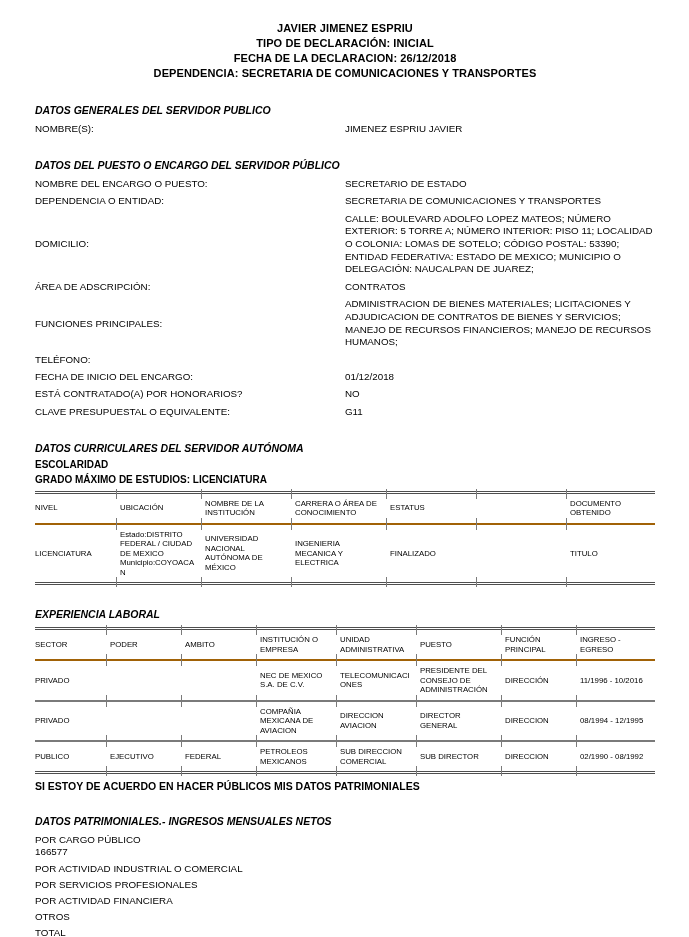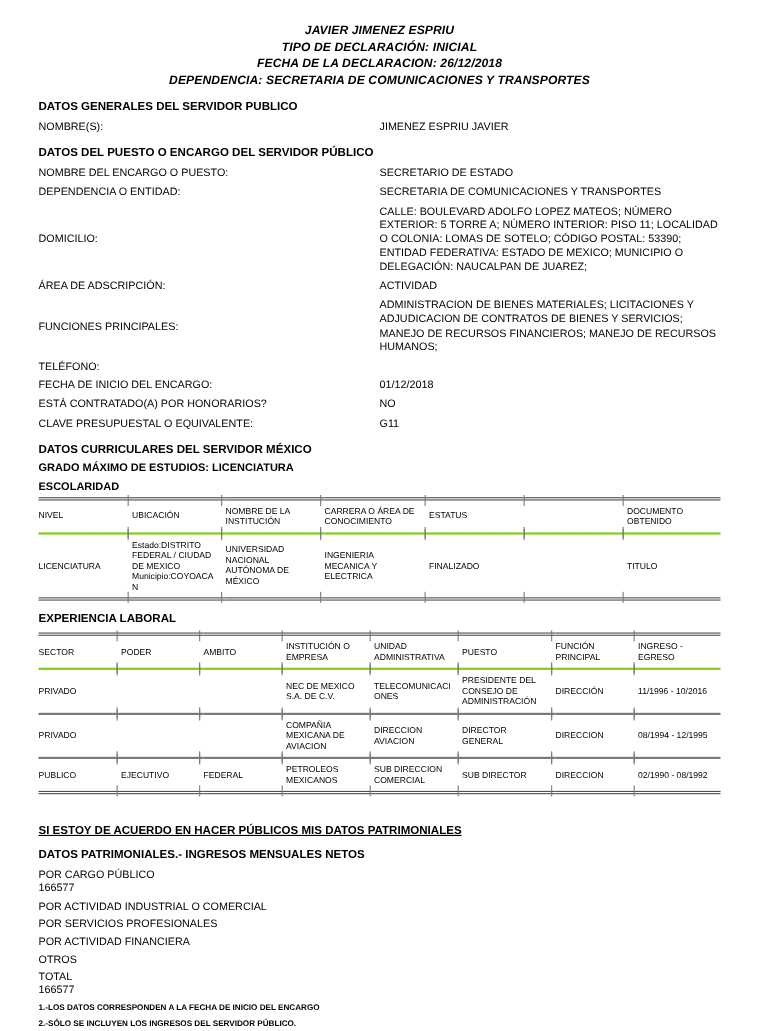--- a/index.html
+++ b/index.html
@@ -4,39 +4,39 @@
 <style>
   * { margin:0; padding:0; box-sizing:border-box; }
   html,body { background:#ffffff; }
   body {
     width:689px; height:937px; overflow:hidden;
     font-family:"Liberation Sans", sans-serif;
     color:#000;
   }
   .page { padding:21px 34px 0 35px; }
 
-  .doc-header { text-align:center; font-weight:bold; font-size:11px; line-height:15px; margin-bottom:0;font-style:italic; }
+  .doc-header { text-align:center; font-weight:bold; font-size:11px; line-height:15px; margin-bottom:0; }
   .doc-header .hline { letter-spacing:0.1px; }
 
-  .section-title { font-weight:bold; font-size:10.5px; margin-top:10px; margin-bottom:7px; }
+  .section-title { font-weight:bold; font-size:10.5px; margin-top:23px; margin-bottom:7px;font-style:italic; }
   .sub-title { font-weight:bold; font-size:10px; margin-bottom:6px; }
 
   .kv-row { display:flex; font-size:9.8px; margin-bottom:5px; align-items:flex-start; }
   .kv-label { width:310px; flex-shrink:0; line-height:12px; }
   .kv-value { flex:1; line-height:12.6px; }
   .ingresos .kv-label { width:210px; }
   .kv-row.tight { margin-bottom:4px;flex-direction:column; }
-  .bold-statement { font-weight:bold; font-size:10.5px; margin-top:27px;text-decoration:underline; }
+  .bold-statement { font-weight:bold; font-size:10.5px; margin-top:6px; }
 
   table {
     width:620px; border-collapse:collapse; table-layout:fixed;
     font-size:7.8px; margin-top:2px; margin-bottom:4px;
     border-top:3px double #4f4f4f; border-bottom:3px double #4f4f4f;
   }
-  thead tr { border-bottom:2px solid #84cc16; }
+  thead tr { border-bottom:2px solid #a16207; }
   tbody tr { border-bottom:2px solid #7a7a7a; }
   tbody tr:last-child { border-bottom:none; }
   th, td {
     text-align:left; font-weight:normal; vertical-align:middle;
     padding:5px 8px 5px 0; line-height:9.5px; position:relative;
     overflow-wrap:break-word;
   }
   th:not(:first-child)::before, td:not(:first-child)::before {
     content:""; position:absolute; left:-4px; bottom:-5px; width:1px; height:10px; background:#7a7a7a;
   }
@@ -72,21 +72,21 @@
   <div class="kv-row">
     <div class="kv-label">DEPENDENCIA O ENTIDAD:</div>
     <div class="kv-value">SECRETARIA DE COMUNICACIONES Y TRANSPORTES</div>
   </div>
   <div class="kv-row" style="align-items:center;">
     <div class="kv-label">DOMICILIO:</div>
     <div class="kv-value">CALLE: BOULEVARD ADOLFO LOPEZ MATEOS; NÚMERO EXTERIOR: 5 TORRE A; NÚMERO INTERIOR: PISO 11; LOCALIDAD O COLONIA: LOMAS DE SOTELO; CÓDIGO POSTAL: 53390; ENTIDAD FEDERATIVA: ESTADO DE MEXICO; MUNICIPIO O DELEGACIÓN: NAUCALPAN DE JUAREZ;</div>
   </div>
   <div class="kv-row">
     <div class="kv-label">ÁREA DE ADSCRIPCIÓN:</div>
-    <div class="kv-value">ACTIVIDAD</div>
+    <div class="kv-value">CONTRATOS</div>
   </div>
   <div class="kv-row" style="align-items:center;">
     <div class="kv-label">FUNCIONES PRINCIPALES:</div>
     <div class="kv-value">ADMINISTRACION DE BIENES MATERIALES; LICITACIONES Y ADJUDICACION DE CONTRATOS DE BIENES Y SERVICIOS; MANEJO DE RECURSOS FINANCIEROS; MANEJO DE RECURSOS HUMANOS;</div>
   </div>
   <div class="kv-row">
     <div class="kv-label">TELÉFONO:</div>
   </div>
   <div class="kv-row">
     <div class="kv-label">FECHA DE INICIO DEL ENCARGO:</div>
@@ -94,23 +94,23 @@
   </div>
   <div class="kv-row">
     <div class="kv-label">ESTÁ CONTRATADO(A) POR HONORARIOS?</div>
     <div class="kv-value">NO</div>
   </div>
   <div class="kv-row">
     <div class="kv-label">CLAVE PRESUPUESTAL O EQUIVALENTE:</div>
     <div class="kv-value">G11</div>
   </div>
 
-  <div class="section-title" style="margin-bottom:5px;">DATOS CURRICULARES DEL SERVIDOR MÉXICO</div>
+  <div class="section-title" style="margin-bottom:5px;">DATOS CURRICULARES DEL SERVIDOR AUTÓNOMA</div>
+  <div class="sub-title" style="margin-bottom:4px;">ESCOLARIDAD</div>
   <div class="sub-title">GRADO MÁXIMO DE ESTUDIOS: LICENCIATURA</div>
-  <div class="sub-title" style="margin-bottom:4px;">ESCOLARIDAD</div>
   <table>
     <colgroup>
         <col style="width:85px">
         <col style="width:85px">
         <col style="width:90px">
         <col style="width:95px">
         <col style="width:90px">
         <col style="width:90px">
         <col style="width:85px">
       </colgroup>

